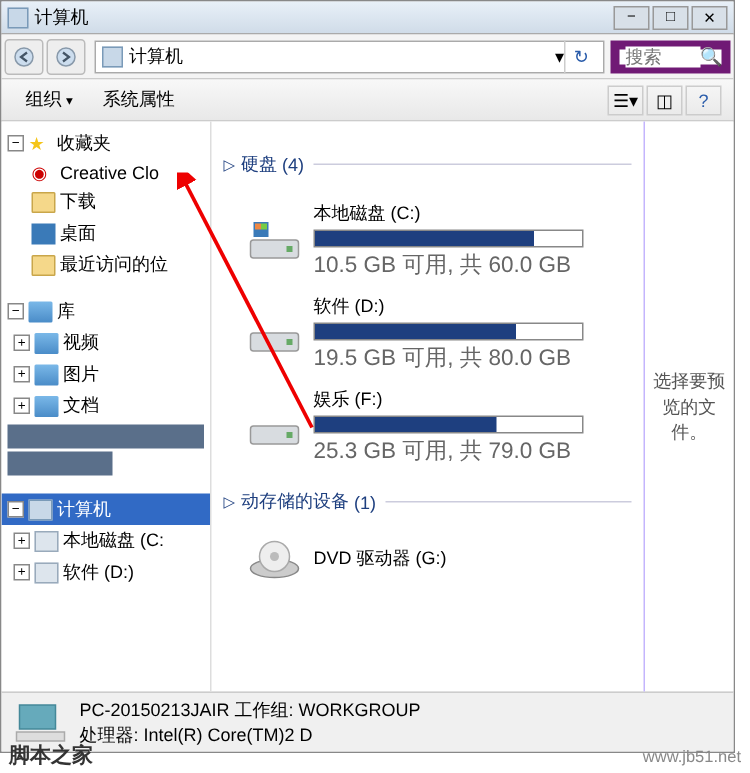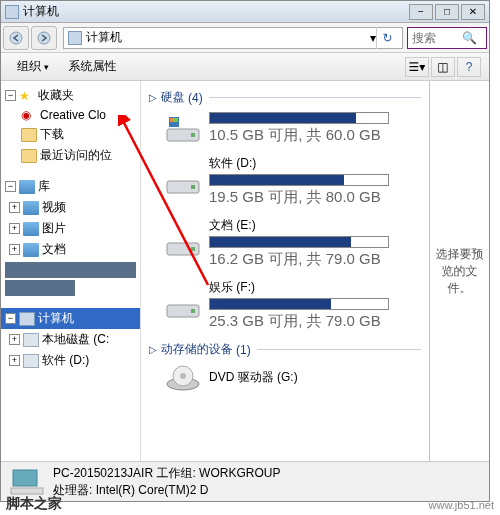--- a/index.html
+++ b/index.html
@@ -8,21 +8,21 @@
 .titlebar{background:linear-gradient(#e8f0f8,#d0dce8);height:22px;display:flex;align-items:center;padding:0 4px;border-bottom:1px solid #aaa}
 .titlebar .icon{width:14px;height:14px;margin-right:4px}
 .titlebar .title{flex:1}
 .winbtns{display:flex;gap:2px}
 .winbtn{width:24px;height:16px;background:#d8e0e8;border:1px solid #999;display:flex;align-items:center;justify-content:center;font-size:10px}
 .navbar{background:#f4f4f4;height:30px;display:flex;align-items:center;padding:2px;border-bottom:1px solid #ccc}
 .navbtn{width:26px;height:24px;border:1px solid #bbb;background:#eee;border-radius:3px;margin-right:2px;display:flex;align-items:center;justify-content:center}
 .addrbar{flex:1;height:22px;background:#fff;border:1px solid #aaa;display:flex;align-items:center;padding:0 4px;margin:0 4px}
 .addrbar .ci{width:14px;height:14px;margin-right:4px}
 .refresh{width:22px;height:22px;border-left:1px solid #ccc;display:flex;align-items:center;justify-content:center;color:#2a5caa}
-.searchbar{width:80px;height:22px;background:#fff;border:1px solid #701a75;display:flex;align-items:center;padding:0 4px}
+.searchbar{width:80px;height:22px;background:#fff;border:6px solid #701a75;display:flex;align-items:center;padding:0 4px}
 .searchbar input{border:none;width:50px;outline:none;color:#888}
 .menubar{background:#f4f4f4;height:20px;display:flex;align-items:center;padding:0 6px;gap:12px;border-bottom:1px solid #ccc}
 .menuitem{cursor:pointer}
 .toolbar{background:linear-gradient(#f8f8f8,#e8e8e8);height:28px;display:flex;align-items:center;padding:0 8px;border-bottom:1px solid #ccc}
 .toolbtn{padding:2px 8px;margin-right:4px;display:flex;align-items:center}
 .toolbtn.arrow::after{content:"▾";margin-left:3px;font-size:9px}
 .toolspacer{flex:1}
 .viewbtn{width:24px;height:20px;border:1px solid #ccc;margin-left:2px;display:flex;align-items:center;justify-content:center}
 .content{display:flex;height:380px;background:#fff}
 .sidebar{width:140px;border-right:1px solid #ddd;overflow:hidden;padding:4px 0}
@@ -30,21 +30,21 @@
 .expander{width:11px;height:11px;border:1px solid #888;display:inline-flex;align-items:center;justify-content:center;font-size:9px;margin-right:3px;line-height:1}
 .tree-icon{width:16px;height:14px;margin-right:3px;display:inline-block}
 .star{color:#f5c518}
 .folder-ic{background:#f5d88a;border:1px solid #c9a64a;border-radius:1px}
 .lib-ic{background:linear-gradient(#7ab8e8,#4a8cc8);border-radius:1px}
 .comp-ic{background:#c8d8e8;border:1px solid #7a9ab8}
 .drive-ic{background:#dde5ed;border:1px solid #9ab}
 .sel{background:#316ac5;color:#fff}
 .obscured{background:#5a6f8a;color:#5a6f8a;height:16px;margin:2px 4px}
 .main{flex:1;overflow:hidden;padding:4px 8px;position:relative}
-.group-hdr{display:flex;align-items:center;margin:4px 0;color:#1e3f7f}
+.group-hdr{display:flex;align-items:center;margin:16px 0;color:#1e3f7f}
 .group-hdr::before{content:"▷";margin-right:4px;font-size:10px}
 .group-hdr .line{flex:1;height:1px;background:#ccd;margin-left:6px}
 .drive{display:flex;align-items:center;margin:6px 0 10px 16px}
 .drive-icon{width:36px;height:28px;margin-right:8px;position:relative}
 .drive-icon svg{width:36px;height:28px}
 .drive-info{flex:1}
 .drive-name{margin-bottom:2px}
 .bar{width:180px;height:12px;border:1px solid #888;background:#fff;margin-bottom:2px}
 .bar-fill{height:100%;background:#1e3f7f}
 .drive-stats{color:#666;font-size:15px}
@@ -115,20 +115,24 @@
         </div>
     <div class="tree-node" style="padding-left:20px">
           <span class="tree-icon" style="color:#c00">◉</span>
           <span>Creative Clo</span>
         </div>
     <div class="tree-node" style="padding-left:20px">
           <span class="tree-icon folder-ic"></span>
           <span>下载</span>
         </div>
     <div class="tree-node" style="padding-left:20px">
+          <span class="tree-icon" style="background:#3a7ab8"></span>
+          <span>桌面</span>
+        </div>
+    <div class="tree-node" style="padding-left:20px">
           <span class="tree-icon folder-ic"></span>
           <span>最近访问的位</span>
         </div>
     <div style="height:10px"></div>
     <div class="tree-node">
           <span class="expander">−</span>
           <span class="tree-icon lib-ic"></span>
           <span>库</span>
         </div>
     <div class="tree-node" style="padding-left:8px">
@@ -171,20 +175,21 @@
     <div id="drives">
           <div class="drive">
     <div class="drive-icon"><svg>
                 <rect x="2" y="14" width="32" height="12" rx="2" fill="#d8dce0" stroke="#999"></rect>
                 <rect x="26" y="18" width="4" height="4" fill="#6a6"></rect>
                 <rect x="4" y="2" width="10" height="10" fill="#3a7ab8"></rect>
                 <rect x="5" y="3" width="4" height="4" fill="#e84"></rect>
                 <rect x="9" y="3" width="4" height="4" fill="#7c4"></rect>
               </svg></div>
     <div class="drive-info">
+      <div class="drive-name">本地磁盘 (C:)</div>
       <div class="bar">
                 <div class="bar-fill" style="width:82%"></div>
               </div>
       <div class="drive-stats">10.5 GB 可用, 共 60.0 GB</div>
     </div>
   </div>
           <div class="drive">
     <div class="drive-icon"><svg>
                 <rect x="2" y="14" width="32" height="12" rx="2" fill="#d8dce0" stroke="#999"></rect>
                 <rect x="26" y="18" width="4" height="4" fill="#6a6"></rect>
@@ -196,33 +201,20 @@
               </div>
       <div class="drive-stats">19.5 GB 可用, 共 80.0 GB</div>
     </div>
   </div>
           <div class="drive">
     <div class="drive-icon"><svg>
                 <rect x="2" y="14" width="32" height="12" rx="2" fill="#d8dce0" stroke="#999"></rect>
                 <rect x="26" y="18" width="4" height="4" fill="#6a6"></rect>
               </svg></div>
     <div class="drive-info">
-      <div class="drive-name">文档 (E:)</div>
-      <div class="bar">
-                <div class="bar-fill" style="width:79%"></div>
-              </div>
-      <div class="drive-stats">16.2 GB 可用, 共 79.0 GB</div>
-    </div>
-  </div>
-          <div class="drive">
-    <div class="drive-icon"><svg>
-                <rect x="2" y="14" width="32" height="12" rx="2" fill="#d8dce0" stroke="#999"></rect>
-                <rect x="26" y="18" width="4" height="4" fill="#6a6"></rect>
-              </svg></div>
-    <div class="drive-info">
       <div class="drive-name">娱乐 (F:)</div>
       <div class="bar">
                 <div class="bar-fill" style="width:68%"></div>
               </div>
       <div class="drive-stats">25.3 GB 可用, 共 79.0 GB</div>
     </div>
   </div>
         </div>
     <div class="group-hdr"><span>动存储的设备</span>&nbsp;<span>(1)</span><span class="line"></span></div>
     <div class="drive">

